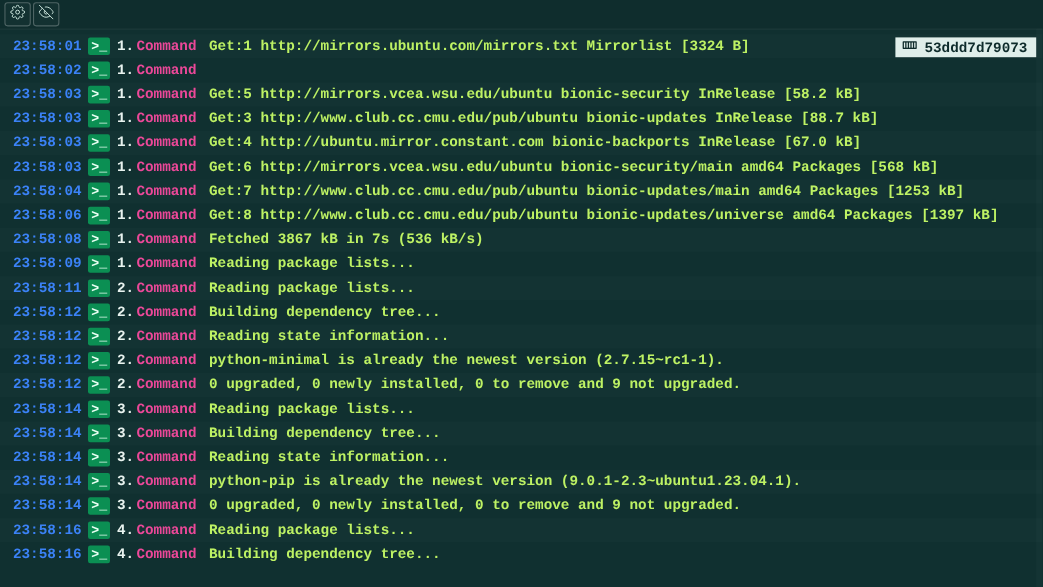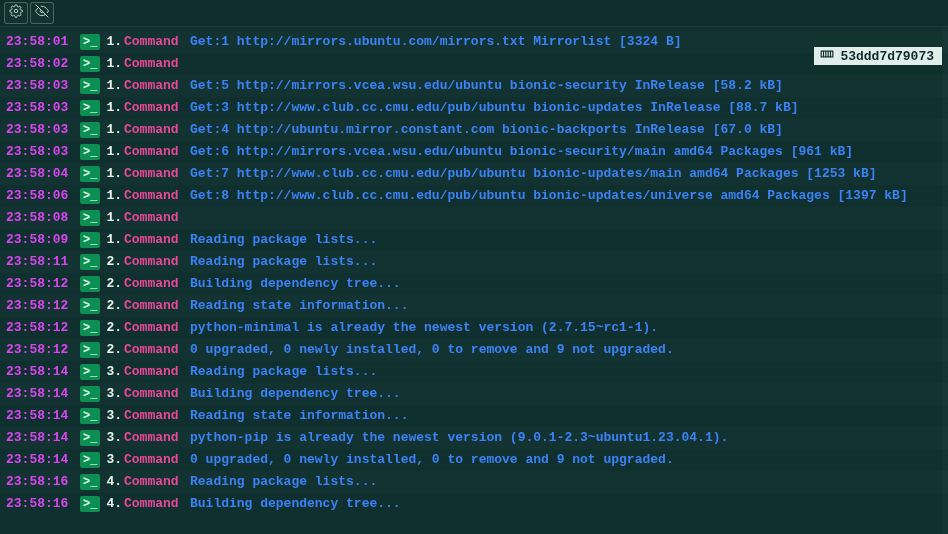--- a/index.html
+++ b/index.html
@@ -38,40 +38,41 @@
   .badge {
     display: flex;
     align-items: center;
     gap: 6px;
     background: #dfeeea;
     color: #0e2b2b;
     padding: 1px 8px 1px 6px;
     border-radius: 0;
     font-weight: 700;
     position: absolute;
-    top: 47px;
+    top: 34px;
     right: 6px;
     z-index: 5;
   }
   .badge svg { width: 14px; height: 12px; fill: #0e2b2b; }
   .log-area {
     position: relative;
     padding: 4px 0 0 0;
   }
   .row {
     display: flex;
     align-items: flex-start;
     padding: 1px 6px;
     line-height: 20px;
   }
   .row:nth-child(odd) { background: rgba(255,255,255,0.015); }
   .ts {
     width: 74px;
     flex: 0 0 74px;
-    color: #d946ef;
+    color: #3b82f6;
+    text-align: center;
   }
   .prompt {
     flex: 0 0 18px;
     width: 18px;
     text-align: center;
   }
   .prompt-caret {
     display: inline-block;
     background: #0b8f53;
     color: #eafff4;
@@ -86,21 +87,21 @@
     color: #e8f3ef;
     text-align: right;
     padding-right: 2px;
   }
   .label {
     flex: 0 0 66px;
     color: #ec4899;
   }
   .msg {
     flex: 1;
-    color: #3b82f6;
+    color: #bef264;
     white-space: pre-wrap;
     word-break: break-word;
     padding-right: 6px;
   }
   .scrollbar-stub {
     position: absolute;
     right: 0;
     top: 26px;
     bottom: 0;
     width: 6px;
@@ -177,41 +178,42 @@
       <span class="prompt"><span class="prompt-caret">&gt;_</span></span>
       <span class="step">1.</span>
       <span class="label">Command</span>
       <span class="msg">Get:4 http://ubuntu.mirror.constant.com bionic-backports InRelease [67.0 kB]</span>
     </div>
     <div class="row">
       <span class="ts">23:58:03</span>
       <span class="prompt"><span class="prompt-caret">&gt;_</span></span>
       <span class="step">1.</span>
       <span class="label">Command</span>
-      <span class="msg">Get:6 http://mirrors.vcea.wsu.edu/ubuntu bionic-security/main amd64 Packages [961 kB]</span>
+      <span class="msg">Get:6 http://mirrors.vcea.wsu.edu/ubuntu bionic-security/main amd64 Packages [568 kB]</span>
     </div>
     <div class="row">
       <span class="ts">23:58:04</span>
       <span class="prompt"><span class="prompt-caret">&gt;_</span></span>
       <span class="step">1.</span>
       <span class="label">Command</span>
       <span class="msg">Get:7 http://www.club.cc.cmu.edu/pub/ubuntu bionic-updates/main amd64 Packages [1253 kB]</span>
     </div>
     <div class="row">
       <span class="ts">23:58:06</span>
       <span class="prompt"><span class="prompt-caret">&gt;_</span></span>
       <span class="step">1.</span>
       <span class="label">Command</span>
       <span class="msg">Get:8 http://www.club.cc.cmu.edu/pub/ubuntu bionic-updates/universe amd64 Packages [1397 kB]</span>
     </div>
     <div class="row">
       <span class="ts">23:58:08</span>
       <span class="prompt"><span class="prompt-caret">&gt;_</span></span>
       <span class="step">1.</span>
       <span class="label">Command</span>
+      <span class="msg">Fetched 3867 kB in 7s (536 kB/s)</span>
     </div>
     <div class="row">
       <span class="ts">23:58:09</span>
       <span class="prompt"><span class="prompt-caret">&gt;_</span></span>
       <span class="step">1.</span>
       <span class="label">Command</span>
       <span class="msg">Reading package lists...</span>
     </div>
     <div class="row">
       <span class="ts">23:58:11</span>

